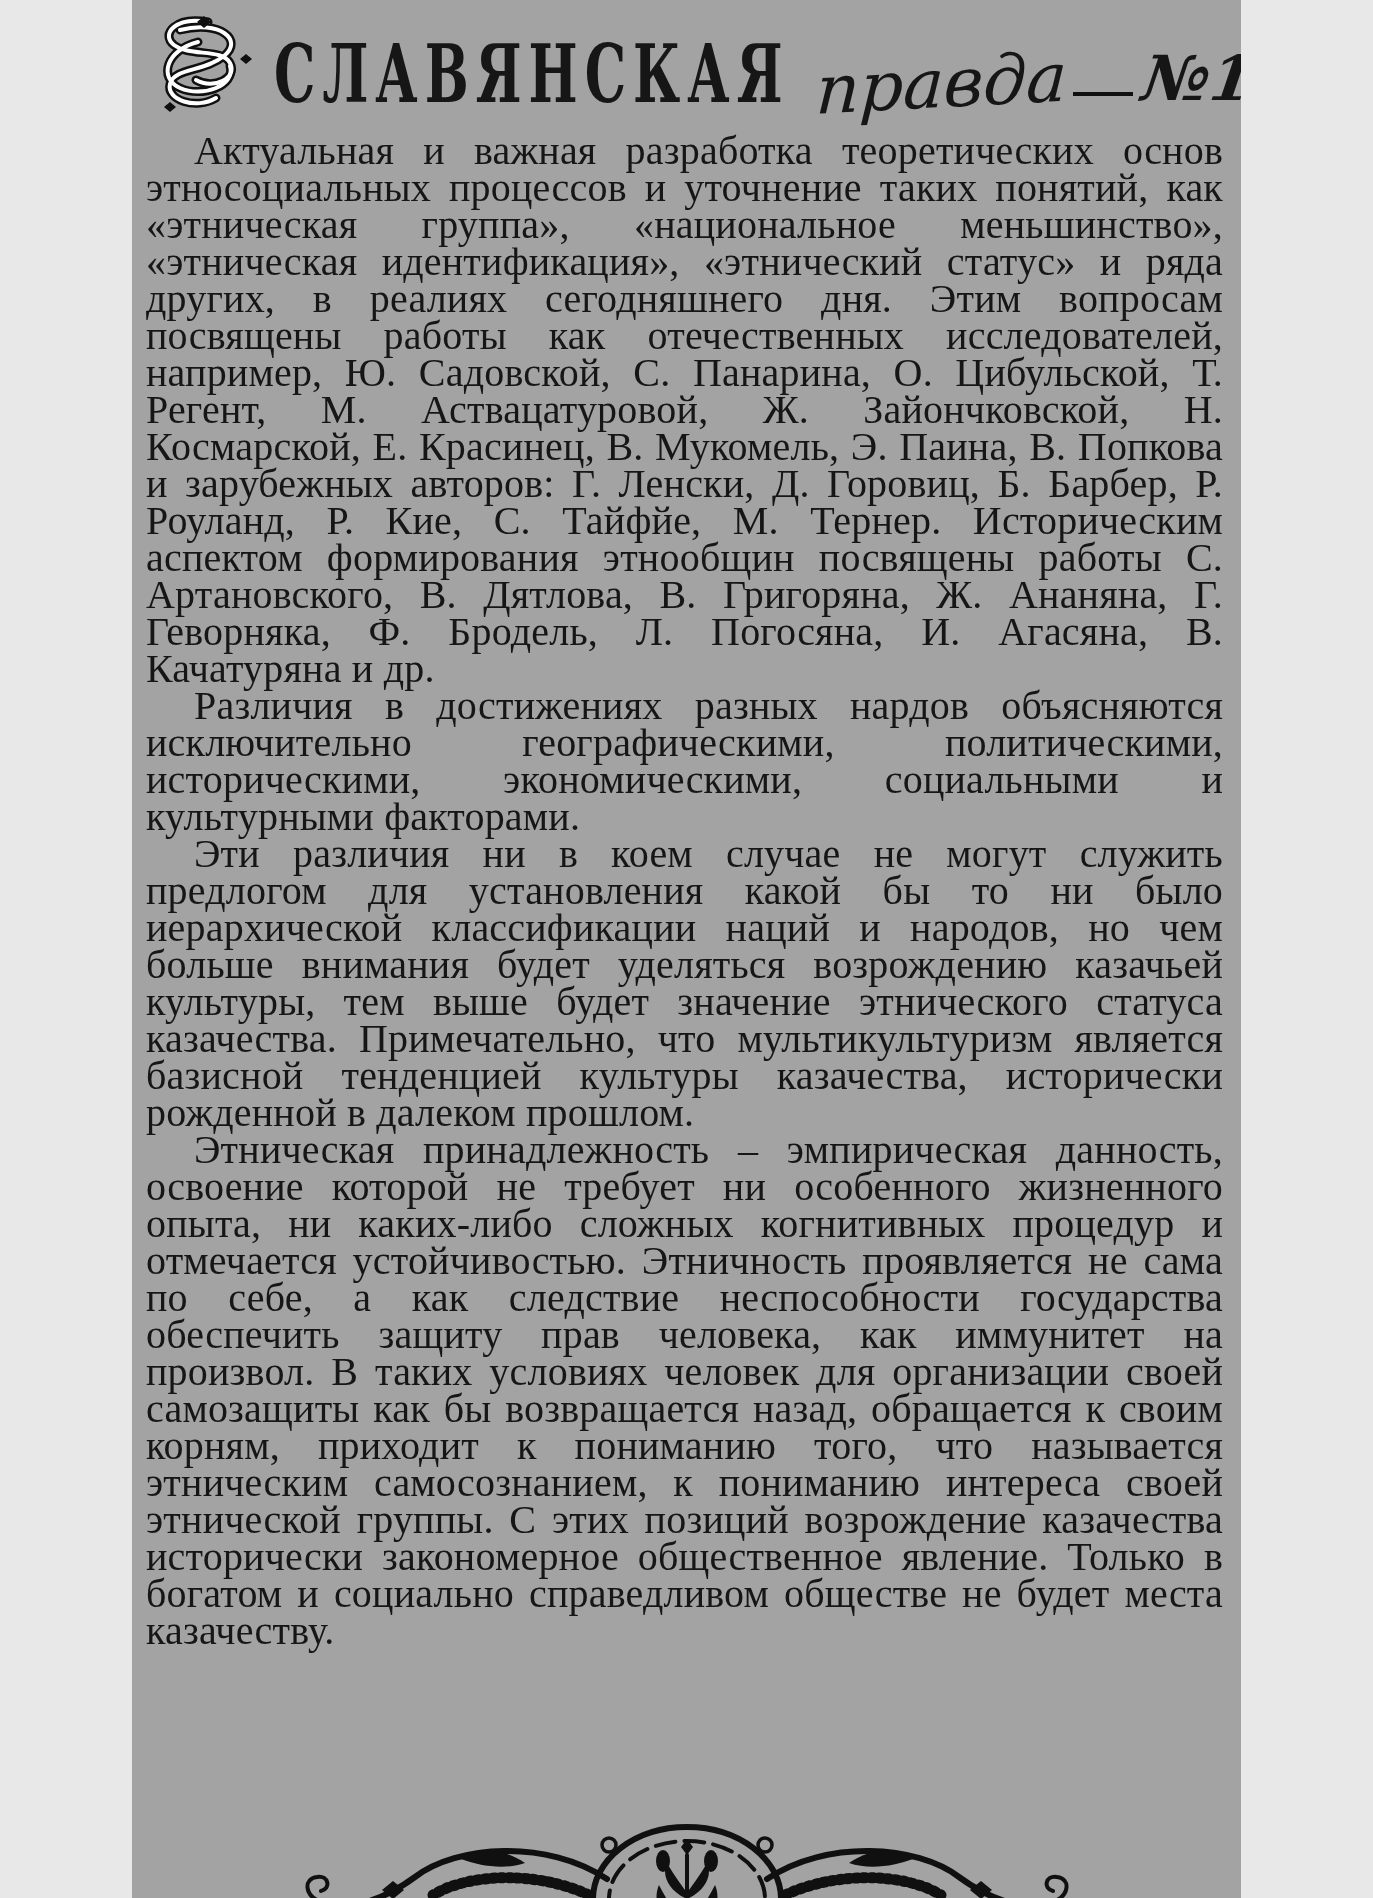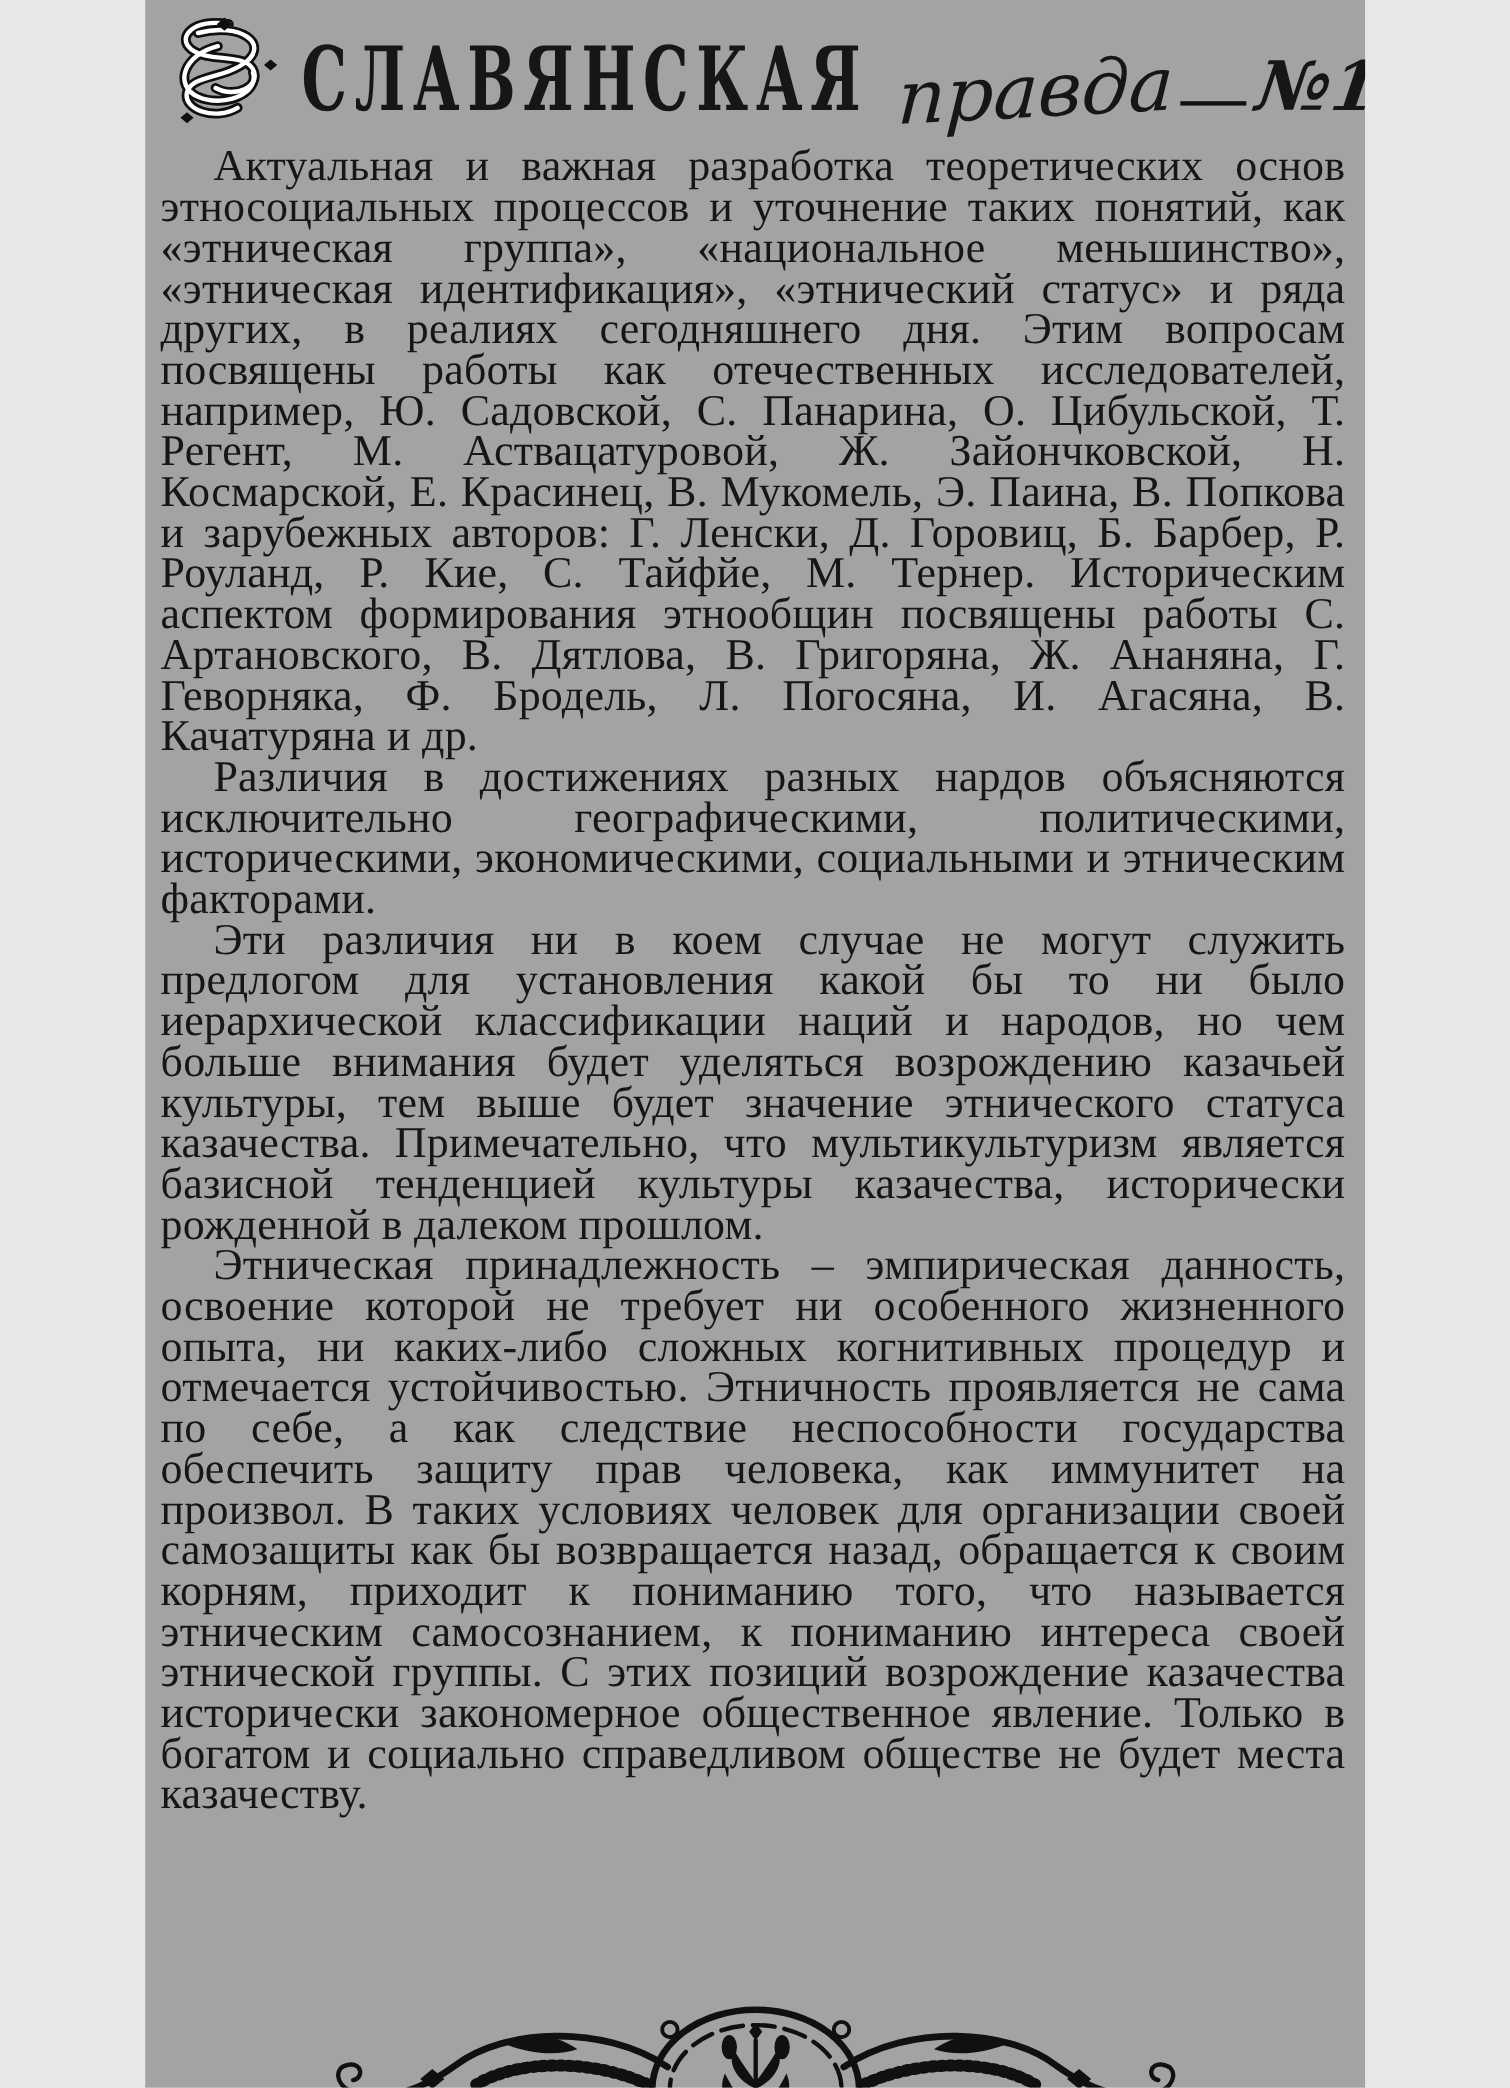--- a/index.html
+++ b/index.html
@@ -126,21 +126,21 @@
       </svg>
     </span>
     <span class="title-display">СЛАВЯНСКАЯ</span>
     <span class="title-script">правда</span>
     <span class="mast-rule"></span>
     <span class="issue">№1</span>
   </header>
 
   <main class="article">
     <p>Актуальная и важная разработка теоретических основ этносоциальных процессов и уточнение таких понятий, как «этническая группа», «национальное меньшинство», «этническая идентификация», «этнический статус» и ряда других, в реалиях сегодняшнего дня. Этим вопросам посвящены работы как отечественных исследователей, например, Ю. Садовской, С. Панарина, О. Цибульской, Т. Регент, М. Аствацатуровой, Ж. Зайончковской, Н. Космарской, Е. Красинец, В. Мукомель, Э. Паина, В. Попкова и зарубежных авторов: Г. Ленски, Д. Горовиц, Б. Барбер, Р. Роуланд, Р. Кие, С. Тайфйе, М. Тернер. Историческим аспектом формирования этнообщин посвящены работы С. Артановского, В. Дятлова, В. Григоряна, Ж. Ананяна, Г. Геворняка, Ф. Бродель, Л. Погосяна, И. Агасяна, В. Качатуряна и др.</p>
-    <p>Различия в достижениях разных нардов объясняются исключительно географическими, политическими, историческими, экономическими, социальными и этническим факторами.</p>
+    <p>Различия в достижениях разных нардов объясняются исключительно географическими, политическими, историческими, экономическими, социальными и культурными факторами.</p>
     <p>Эти различия ни в коем случае не могут служить предлогом для установления какой бы то ни было иерархической классификации наций и народов, но чем больше внимания будет уделяться возрождению казачьей культуры, тем выше будет значение этнического статуса казачества. Примечательно, что мультикультуризм является базисной тенденцией культуры казачества, исторически рожденной в далеком прошлом.</p>
     <p>Этническая принадлежность – эмпирическая данность, освоение которой не требует ни особенного жизненного опыта, ни каких-либо сложных когнитивных процедур и отмечается устойчивостью. Этничность проявляется не сама по себе, а как следствие неспособности государства обеспечить защиту прав человека, как иммунитет на произвол. В таких условиях человек для организации своей самозащиты как бы возвращается назад, обращается к своим корням, приходит к пониманию того, что называется этническим самосознанием, к пониманию интереса своей этнической группы. С этих позиций возрождение казачества исторически закономерное общественное явление. Только в богатом и социально справедливом обществе не будет места казачеству.</p>
   </main>
 
   <div class="vignette">
     <svg viewBox="0 0 780 160" xmlns="http://www.w3.org/2000/svg" fill="none" stroke-linecap="round">
       <defs>
         <g id="scroll">
           <path d="M310,58 C250,18 160,24 118,56 C88,78 52,92 22,80" stroke="#101010" stroke-width="6"></path>
           <path d="M22,80 C8,74 6,58 20,56 C32,54 34,68 24,70" stroke="#101010" stroke-width="4"></path>

